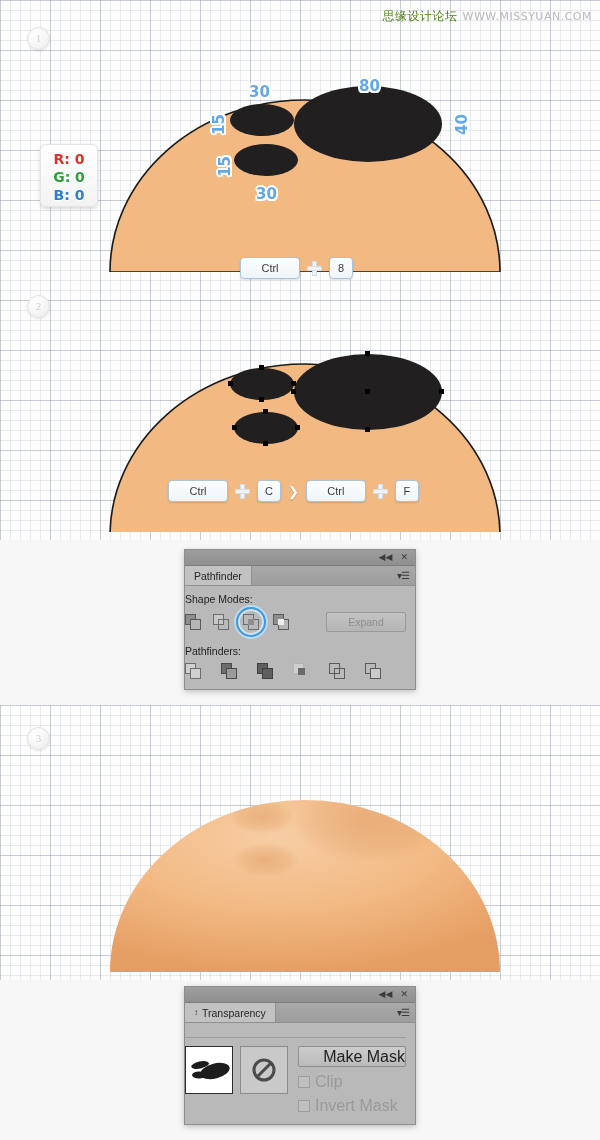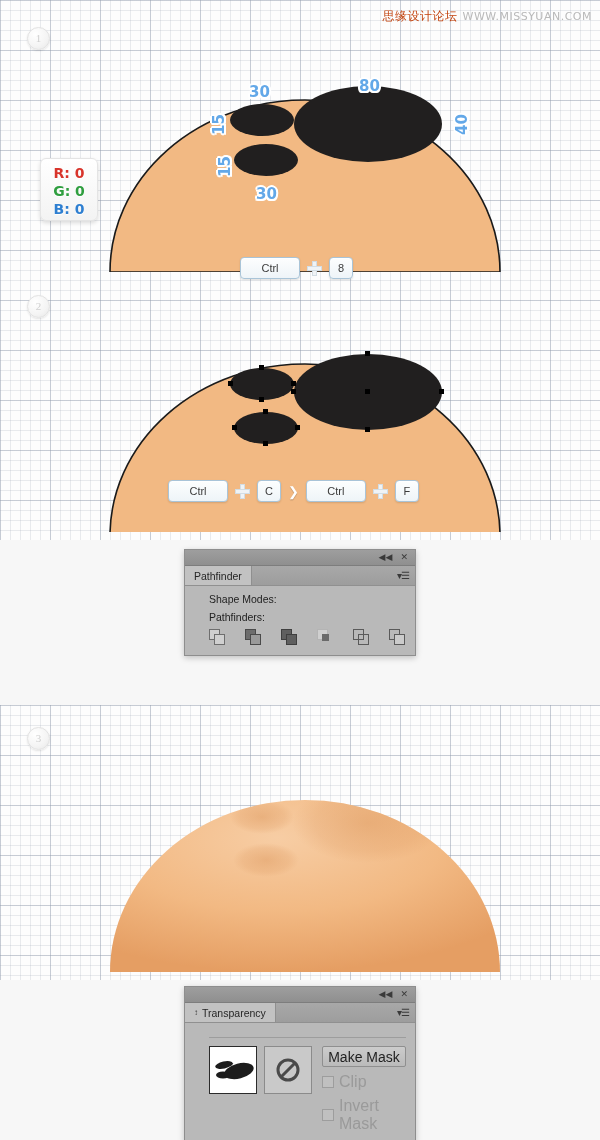--- a/index.html
+++ b/index.html
@@ -34,25 +34,25 @@
     color:#cfcfcf;font-size:11px;line-height:21px;text-align:center;
     font-family:"Liberation Serif", serif;
   }
 
   
   .watermark{
     position:absolute;right:8px;top:8px;
     color:#b9b9b9;font-size:11px;letter-spacing:.5px;white-space:nowrap;
     font-family:"DejaVu Sans", sans-serif;
   }
-  .watermark .cn{font-size:12px;margin-right:5px;color:#c2410c;margin-left:48px;}
+  .watermark .cn{font-size:12px;margin-right:5px;color:#4d7c0f;margin-left:48px;}
 
   
   .rgb-card{
-    position:absolute;left:40px;top:158px;width:58px;height:63px;
+    position:absolute;left:40px;top:144px;width:58px;height:63px;
     background:linear-gradient(to bottom,#ffffff,#f3f3f3);
     border:1px solid #e4e4e4;border-radius:6px;
     box-shadow:0 2px 4px rgba(0,0,0,.14);
     padding-top:5px;box-sizing:border-box;
   }
   .rgb-row{
     font-family:"DejaVu Sans", sans-serif;
     font-weight:bold;font-size:14px;line-height:18px;text-align:center;
     text-shadow:0 1px 0 rgba(255,255,255,.9);
   }
@@ -118,21 +118,21 @@
   .panel-tab{
     background:#c2c2c2;
     padding:0 9px;display:flex;align-items:center;
     font-size:10.5px;color:#262626;border-right:1px solid #8f8f8f;
   }
   .panel-tab .tri{margin-right:4px;font-size:8px;color:#3c3c3c;}
   .panel-tabs-filler{
     flex:1;display:flex;align-items:center;justify-content:flex-end;
     padding-right:6px;color:#3a3a3a;font-size:10px;letter-spacing:-1px;
   }
-  .panel-body{padding:7px 9px 9px 24px;}
+  .panel-body{padding:7px 9px 9px 0;}
   .panel-label{font-size:10.5px;color:#222;margin-bottom:6px;}
   .icon-row{display:flex;align-items:center;gap:11px;}
   .pf-icon{width:17px;height:17px;position:relative;flex:0 0 17px;}
   .pf-icon .sq{position:absolute;box-sizing:border-box;}
   .pf-icon .sq.back{left:0;top:0;width:11px;height:11px;}
   .pf-icon .sq.front{left:5px;top:5px;width:11px;height:11px;}
   .sel-ring{
     width:26px;height:26px;border-radius:50%;
     border:2px solid #3b9ce0;
     box-shadow:0 0 0 2px #bcd9ef, inset 0 0 0 2px #cfe4f5;
@@ -179,22 +179,22 @@
     box-sizing:border-box;position:relative;overflow:hidden;
   }
   .mask-box{
     width:48px;height:48px;background:#c9c9c9;border:1px solid #8b8b8b;
     box-sizing:border-box;display:flex;align-items:center;justify-content:center;
   }
   .tp-right{flex:1;display:flex;flex-direction:column;gap:6px;padding-left:3px;}
   .make-mask{
     height:19px;background:linear-gradient(to bottom,#cccccc,#bababa);
     border:1px solid #8f8f8f;border-radius:2px;
-    display:flex;align-items:center;justify-content:center;
-    font-size:14px;color:#1f1f1f;
+    display:flex;align-items:center;justify-content:flex-end;
+    font-size:16px;color:#1f1f1f;
   }
   .chk-row{display:flex;align-items:center;gap:5px;color:#9a9a9a;font-size:16px;}
   .chk{width:10px;height:10px;background:#c0c0c0;border:1px solid #9d9d9d;flex:0 0 10px;}
 </style>
 </head>
 <body>
 
 <div class="stage">
 
   <div class="grid-band" style="top:0;height:540px;"></div>
@@ -306,20 +306,45 @@
     <div class="panel-tabs">
       <div class="panel-tab">
         <span>Pathfinder</span>
       </div>
       <div class="panel-tabs-filler">
         <span>▾☰</span>
       </div>
     </div>
     <div class="panel-body">
       <div class="panel-label">Shape Modes:</div>
+      <div class="icon-row" style="margin-bottom:12px;">
+        <div class="pf-icon">
+          <div class="sq back" style="background:#8e8e8e;border:1px solid #5a5a5a;"></div>
+          <div class="sq front" style="background:#b6b6b6;border:1px solid #5a5a5a;"></div>
+        </div>
+        <div class="pf-icon">
+          <div class="sq back" style="background:#c8c8c8;border:1px solid #6e6e6e;"></div>
+          <div class="sq front" style="background:transparent;border:1px solid #6e6e6e;"></div>
+        </div>
+        <div class="sel-ring">
+          <div class="pf-icon">
+            <div class="sq back" style="background:transparent;border:1px solid #6e6e6e;"></div>
+            <div class="sq front" style="background:transparent;border:1px solid #6e6e6e;"></div>
+            <div class="sq" style="left:5px;top:5px;width:6px;height:6px;background:#8e8e8e;"></div>
+          </div>
+        </div>
+        <div class="pf-icon">
+          <div class="sq back" style="background:#8e8e8e;border:1px solid #5a5a5a;"></div>
+          <div class="sq front" style="background:#b6b6b6;border:1px solid #5a5a5a;"></div>
+          <div class="sq" style="left:5px;top:5px;width:6px;height:6px;background:#efefef;"></div>
+        </div>
+        <div class="expand-btn">
+          <span>Expand</span>
+        </div>
+      </div>
       <div class="panel-label">Pathfinders:</div>
       <div class="icon-row" style="gap:19px;">
         <div class="pf-icon">
           <div class="sq back" style="background:#d0d0d0;border:1px solid #6e6e6e;"></div>
           <div class="sq front" style="background:#d0d0d0;border:1px solid #6e6e6e;"></div>
         </div>
         <div class="pf-icon">
           <div class="sq back" style="background:#6d6d6d;border:1px solid #4a4a4a;"></div>
           <div class="sq front" style="background:#9a9a9a;border:1px solid #4a4a4a;"></div>
         </div>

